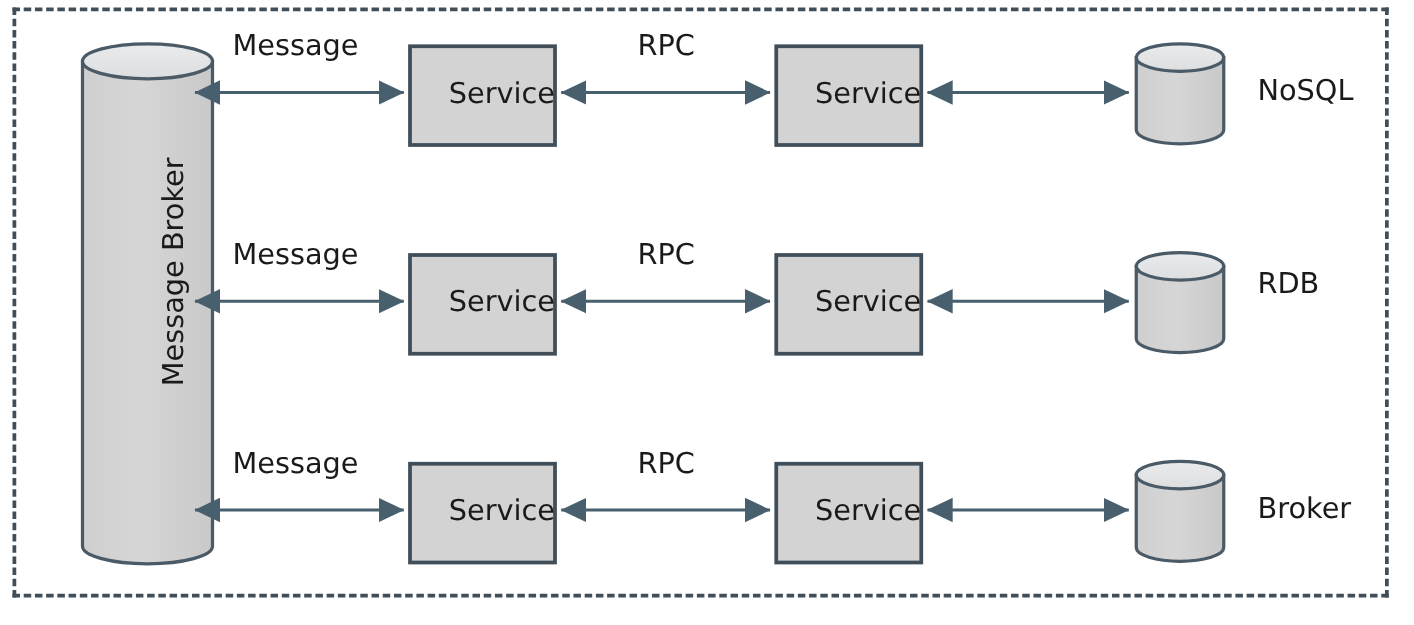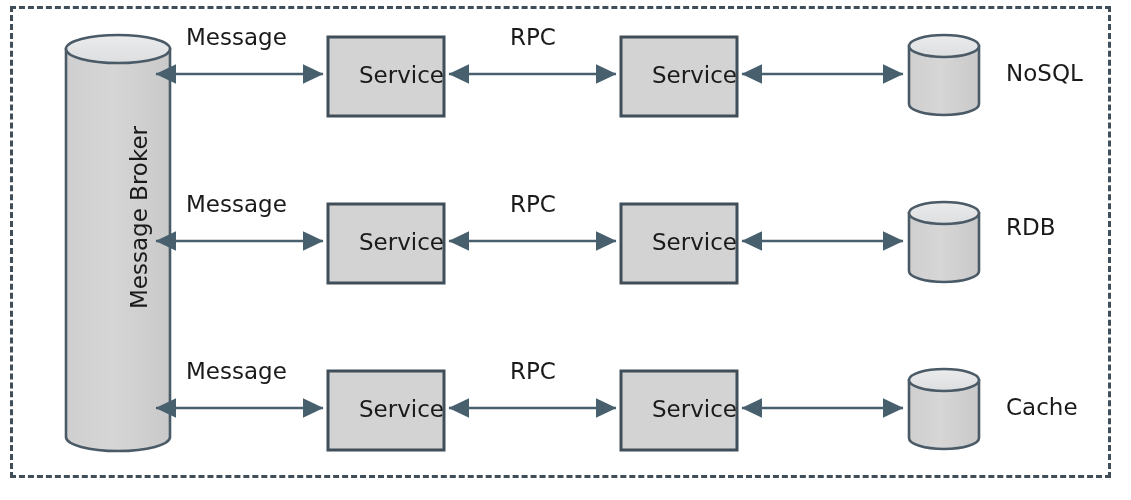--- a/index.html
+++ b/index.html
@@ -152,15 +152,15 @@
   <div class="edge-label" style="left:186px; top:193px;">Message</div>
   <div class="box-label" style="left:328px; top:231px; width:116px;">Service</div>
   <div class="edge-label" style="left:510px; top:193px;">RPC</div>
   <div class="box-label" style="left:621px; top:231px; width:116px;">Service</div>
   <div class="node-label" style="left:1006px; top:216px;">RDB</div>
 
   <div class="edge-label" style="left:186px; top:360px;">Message</div>
   <div class="box-label" style="left:328px; top:398px; width:116px;">Service</div>
   <div class="edge-label" style="left:510px; top:360px;">RPC</div>
   <div class="box-label" style="left:621px; top:398px; width:116px;">Service</div>
-  <div class="node-label" style="left:1006px; top:396px;">Cache</div>
+  <div class="node-label" style="left:1006px; top:396px;">Broker</div>
 
 </div>
 
 </body></html>

